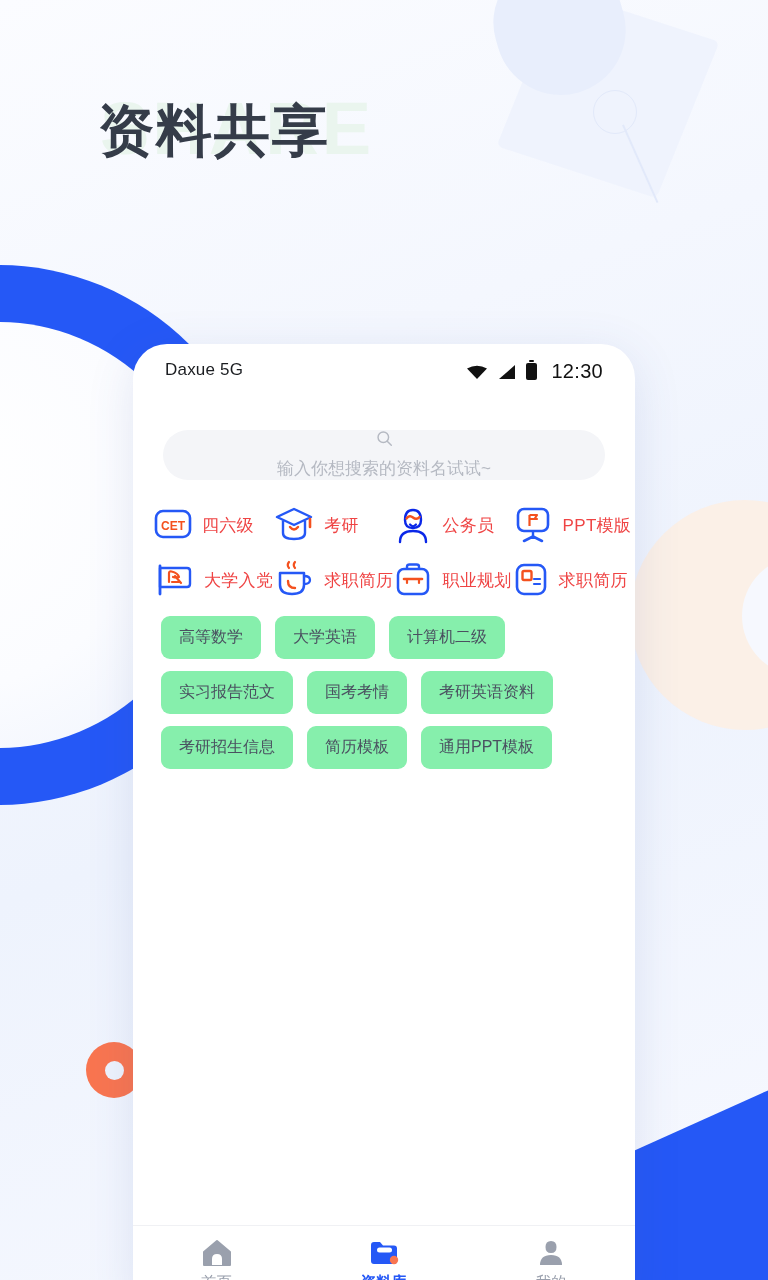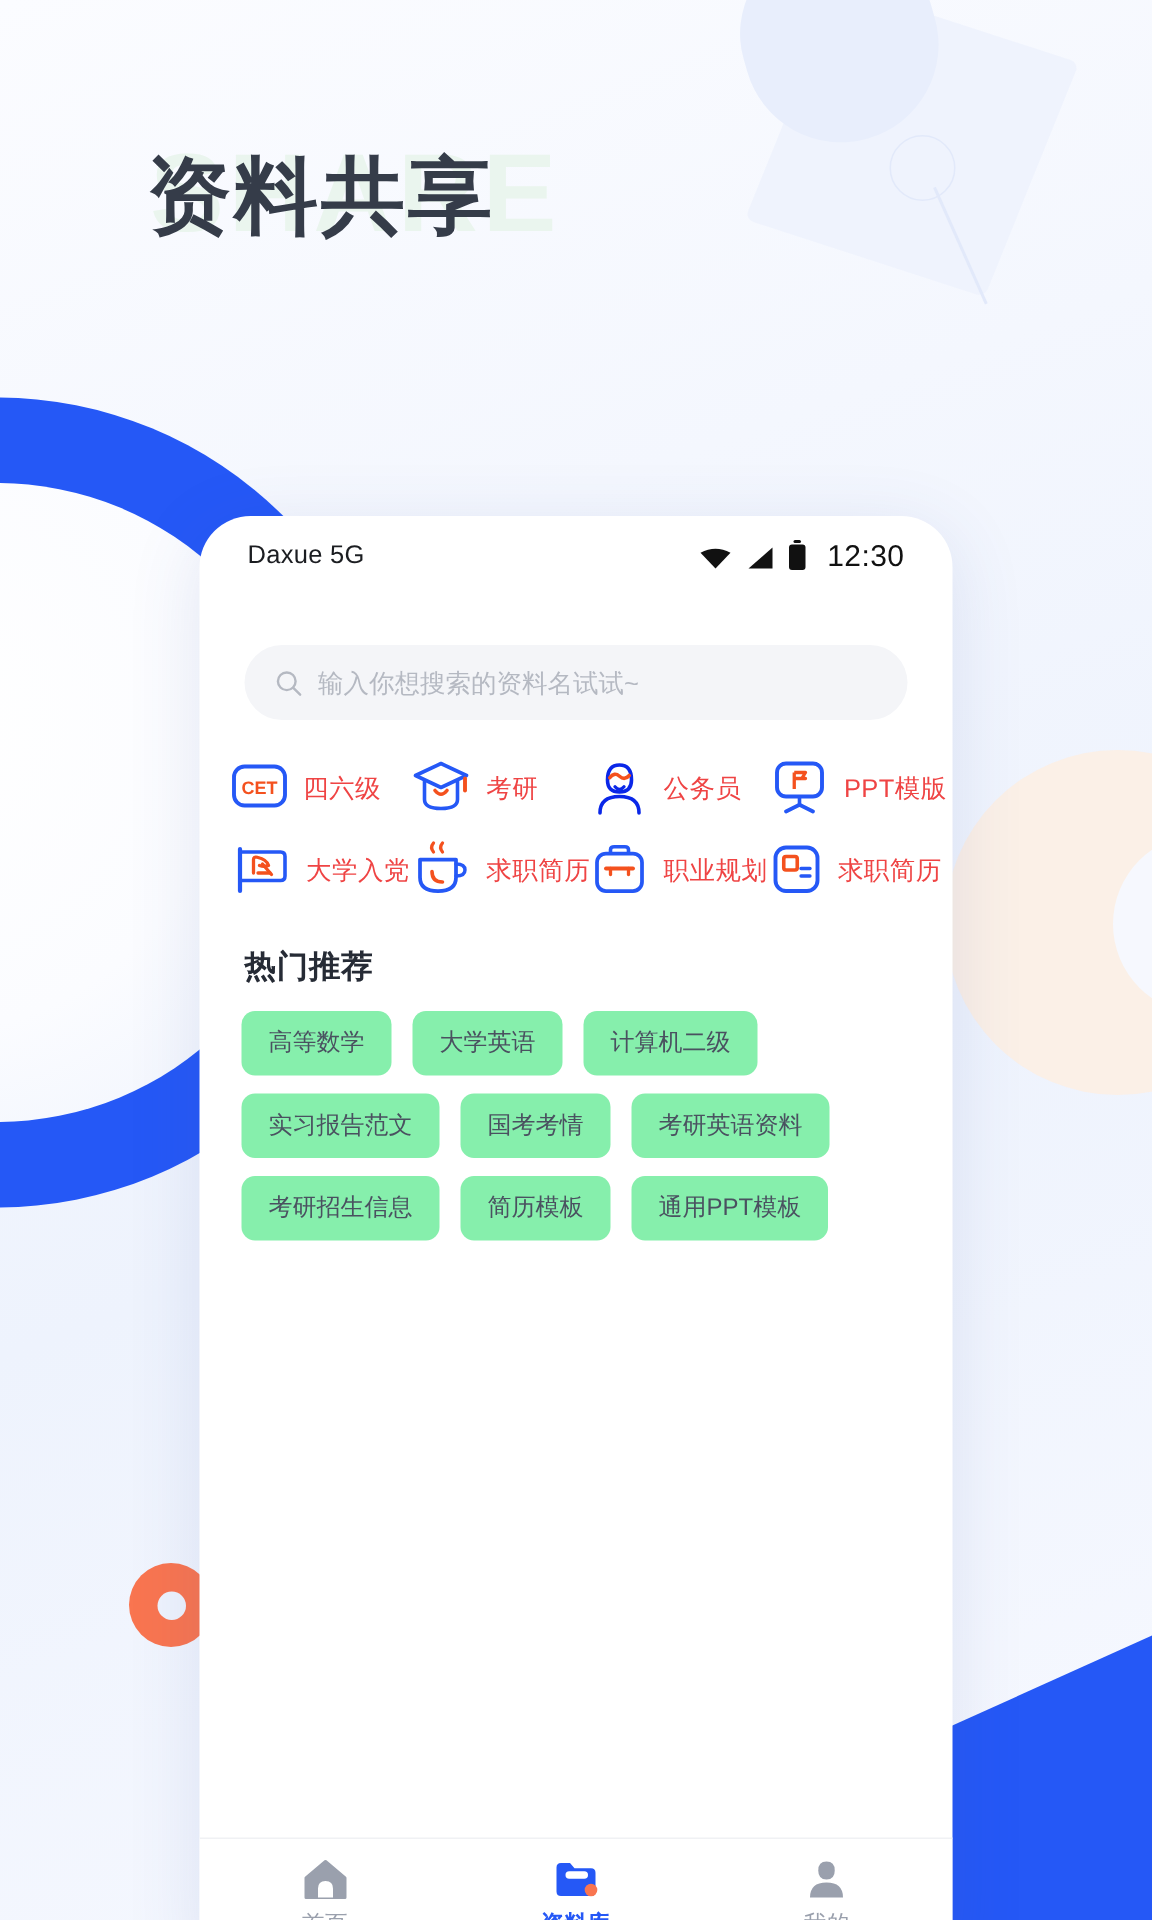--- a/index.html
+++ b/index.html
@@ -99,21 +99,21 @@
   .sb-right{display:flex;align-items:center;gap:9px;}
   .ic-wifi{width:22px;height:16px;}
   .ic-sig{width:20px;height:16px;}
   .ic-bat{width:11px;height:17px;background:#111;border-radius:2px;position:relative;}
   .ic-bat:after{content:"";position:absolute;left:3px;top:-3px;width:5px;height:2px;background:#111;border-radius:1px;}
   .clock{font-size:20px;color:#111;margin-left:5px;letter-spacing:.3px;}
 
   
   .search{
     margin:24px 30px 0 30px;height:50px;background:#f4f5f8;border-radius:25px;
-    display:flex;align-items:center;padding:0 20px;box-sizing:border-box;gap:10px;
+    display:flex;align-items:center;padding:0 20px;box-sizing:border-box;gap:10px;flex-direction:column;
   }
   .search .ph{font-size:17px;color:#b5b9c2;}
 
   
   .grid{
     margin:26px 20px 0 20px;display:grid;grid-template-columns:repeat(4,1fr);
     row-gap:16px;
   }
   .cell{display:flex;flex-direction:row;align-items:center;gap:9px;cursor:pointer;}
   .cell svg{display:block;}
@@ -264,21 +264,20 @@
       <svg width="38" height="36" viewBox="0 0 38 36">
         <rect x="5" y="3" width="28" height="29" rx="7" fill="none" stroke="#2558f6" stroke-width="2.6"></rect>
         <rect x="10.5" y="9" width="9" height="9" rx="1.5" fill="none" stroke="#f4511e" stroke-width="2.4"></rect>
         <line x1="22" y1="17" x2="28" y2="17" stroke="#2558f6" stroke-width="2.2" stroke-linecap="round"></line>
         <line x1="22" y1="22" x2="28" y2="22" stroke="#2558f6" stroke-width="2.2" stroke-linecap="round"></line>
       </svg>
       <span class="lbl">求职简历</span>
     </div>
   </div>
 
-  <div class="sec-title">热门推荐</div>
   <div class="tags">
     <span class="tag">高等数学</span>
     <span class="tag">大学英语</span>
     <span class="tag">计算机二级</span>
     <span class="tag">实习报告范文</span>
     <span class="tag">国考考情</span>
     <span class="tag">考研英语资料</span>
     <span class="tag">考研招生信息</span>
     <span class="tag">简历模板</span>
     <span class="tag">通用PPT模板</span>

